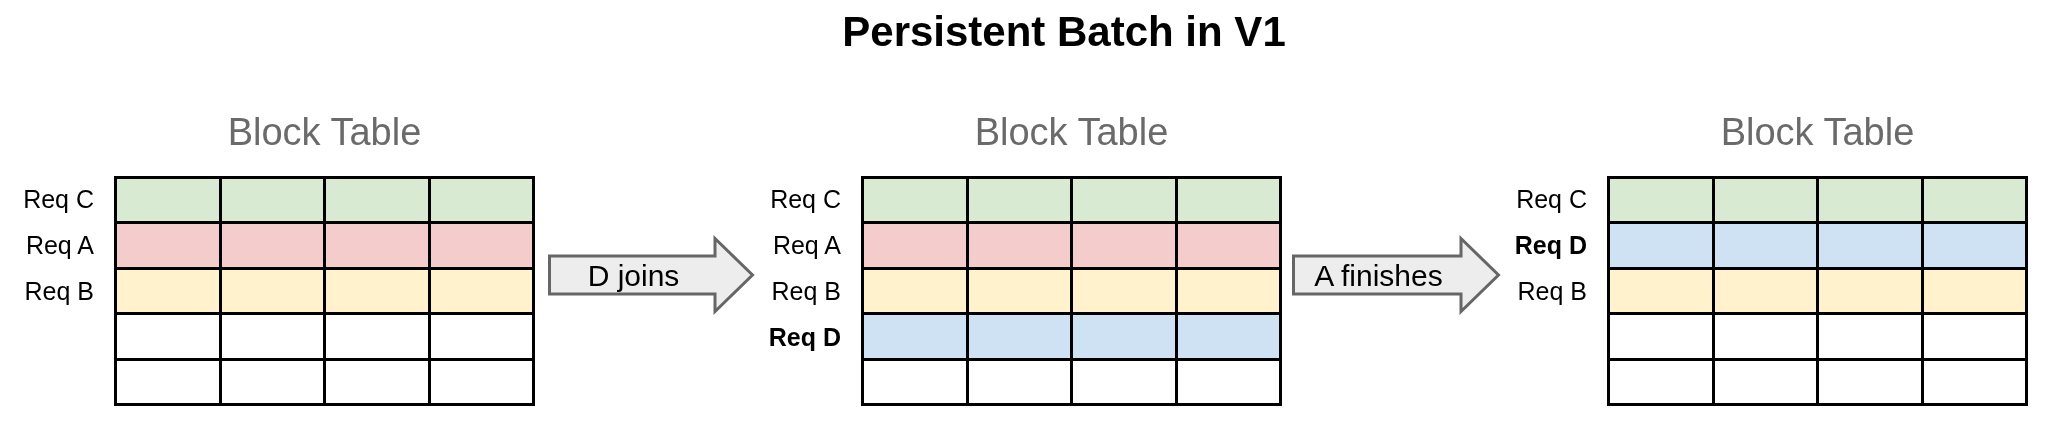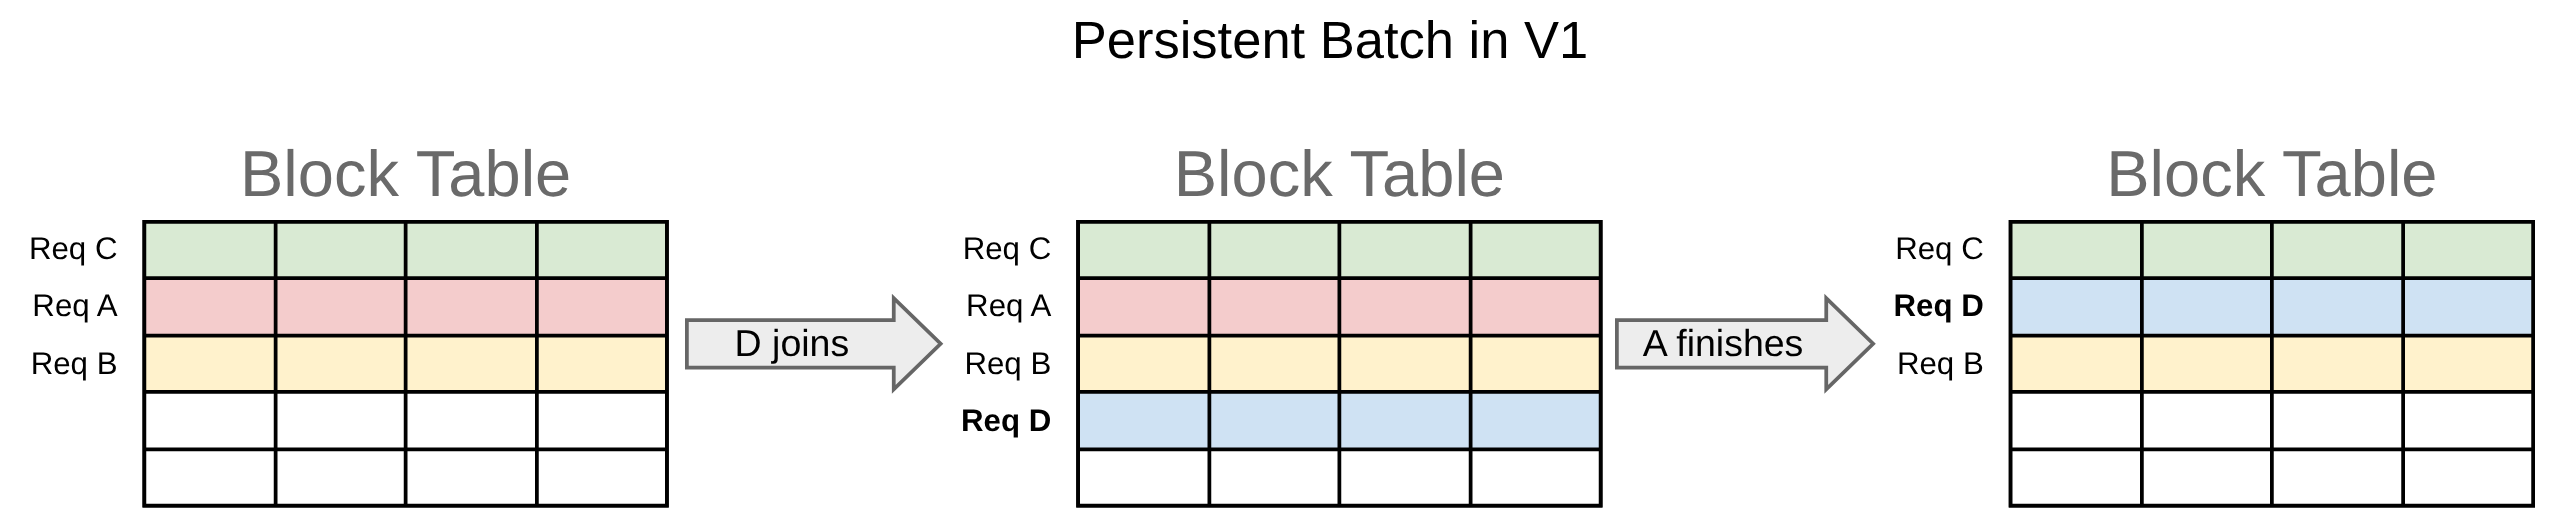--- a/index.html
+++ b/index.html
@@ -2,24 +2,24 @@
 <html><head>
 <meta charset="utf-8">
 <style>
   html,body{margin:0;padding:0;background:#fff;}
   .canvas{
     position:relative;width:2048px;height:421px;background:#ffffff;overflow:hidden;
     font-family:"Liberation Sans", sans-serif;
   }
   .title{
     position:absolute;top:8px;left:1064px;transform:translateX(-50%);
-    font-size:42px;line-height:1.15;color:#000;white-space:nowrap;font-weight:400;
+    font-size:42px;line-height:1.15;color:#000;white-space:nowrap;font-weight:700;
   }
   .heading{
-    position:absolute;top:112px;text-align:center;font-size:52px;line-height:1.1;
+    position:absolute;top:112px;text-align:center;font-size:38px;line-height:1.1;
     color:#6a6a6a;white-space:nowrap;
   }
   .labels{
     position:absolute;display:grid;grid-template-rows:repeat(5,1fr);
   }
   .row-label{
     display:flex;align-items:center;justify-content:flex-end;
     font-size:25px;color:#000;white-space:nowrap;
   }
   .row-label.bold{font-weight:700;}

